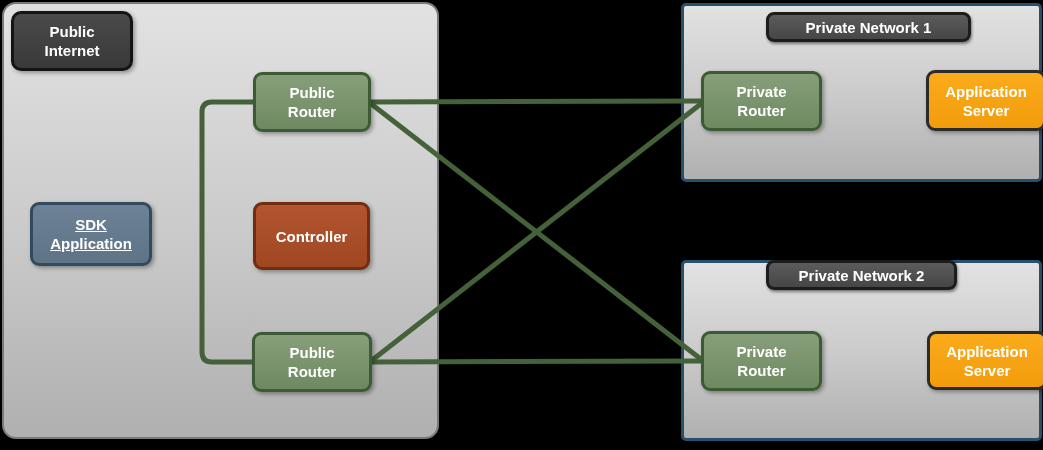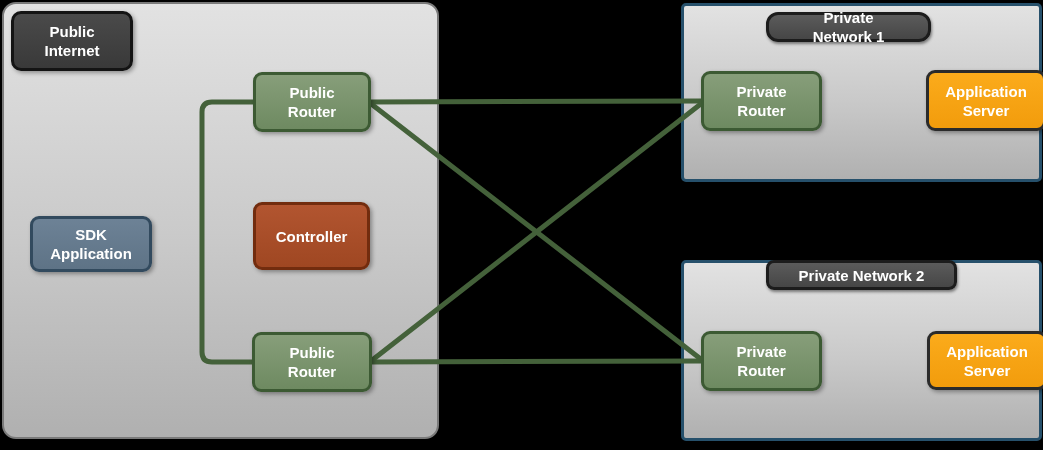--- a/index.html
+++ b/index.html
@@ -92,24 +92,24 @@
   }
   .orange {
     background: linear-gradient(180deg, #fbab1b, #f29c0c);
     border: 3px solid #2b2b2b;
     margin-left: 32px;
   }
 
   
   .n-public-internet  { left: 11px;  top: 11px;  width: 122px; height: 60px; }
   .n-router-top       { left: 253px; top: 72px;  width: 118px; height: 60px; }
-  .n-sdk              { left: 30px;  top: 216px; width: 122px; height: 56px; }
+  .n-sdk              { left: 30px;  top: 202px; width: 122px; height: 64px; text-decoration: underline; }
   .n-controller       { left: 253px; top: 202px; width: 117px; height: 68px; }
   .n-router-bottom    { left: 252px; top: 332px; width: 120px; height: 60px; }
-  .n-pn1-badge        { left: 766px; top: 12px;  width: 165px; height: 30px; border-radius: 12px; }
+  .n-pn1-badge        { left: 766px; top: 12px;  width: 205px; height: 30px; }
   .n-priv-router-1    { left: 701px; top: 71px;  width: 121px; height: 60px; }
   .n-app-server-1     { left: 894px; top: 70px;  width: 120px; height: 61px; }
   .n-pn2-badge        { left: 766px; top: 260px; width: 191px; height: 30px; }
   .n-priv-router-2    { left: 701px; top: 331px; width: 121px; height: 60px; }
   .n-app-server-2     { left: 895px; top: 331px; width: 120px; height: 59px; }
 </style>
 </head>
 <body>
 
 <div class="stage">

